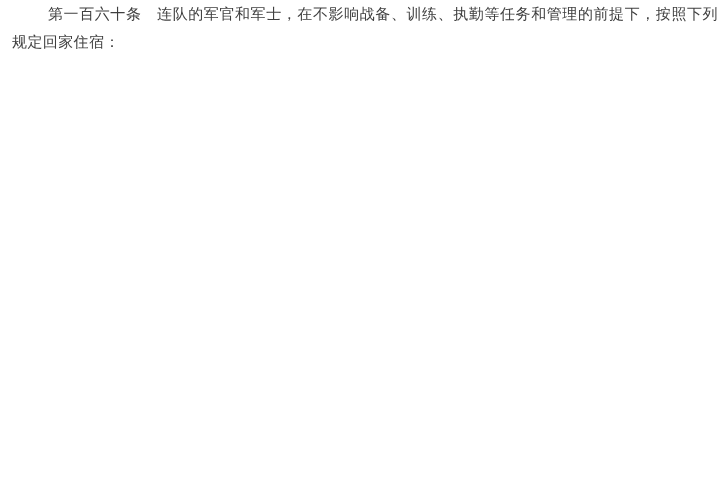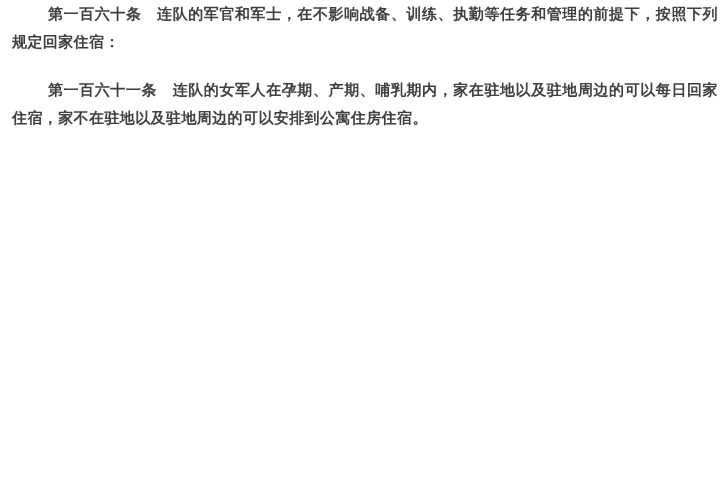--- a/index.html
+++ b/index.html
@@ -12,34 +12,33 @@
     background: #ffffff;
     overflow: hidden;
   }
   .page {
     box-sizing: border-box;
     width: 726px;
     height: 478px;
     padding: 0 8px 0 12px;
     font-family: "Liberation Sans", "DejaVu Sans", sans-serif;
     font-size: 15px;
-    font-weight: 700;
+    font-weight: 400;
     line-height: 28px;
     color: #3f3f3f;
   }
   .para {
     margin: 0 0 20px 0;
     text-align: justify;
     text-justify: inter-ideograph;
     text-indent: 36px;
     letter-spacing: 0.4px;
   }
   .para:last-child {
     margin-bottom: 0;
   }
 </style>
 </head>
 <body>
 
 <div class="page">
   <p class="para">第一百六十条　连队的军官和军士，在不影响战备、训练、执勤等任务和管理的前提下，按照下列规定回家住宿：</p>
-  <p class="para">第一百六十一条　连队的女军人在孕期、产期、哺乳期内，家在驻地以及驻地周边的可以每日回家住宿，家不在驻地以及驻地周边的可以安排到公寓住房住宿。</p>
 </div>
 
 </body></html>

